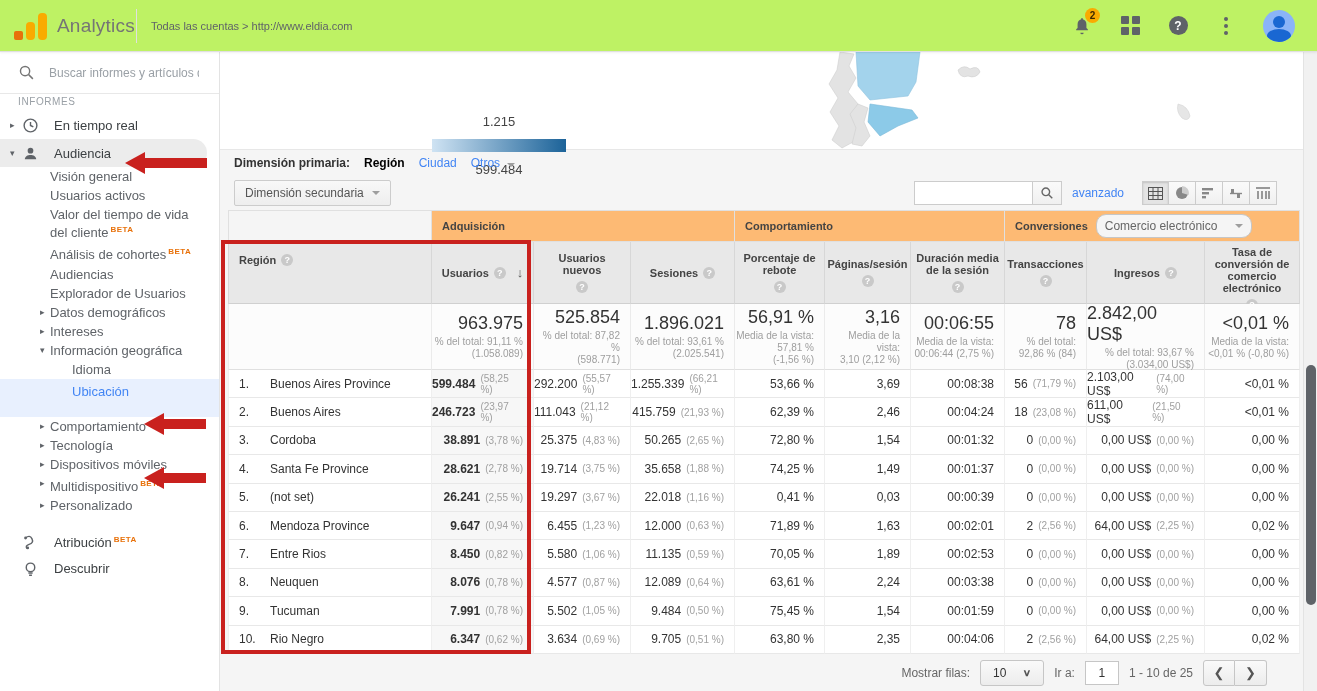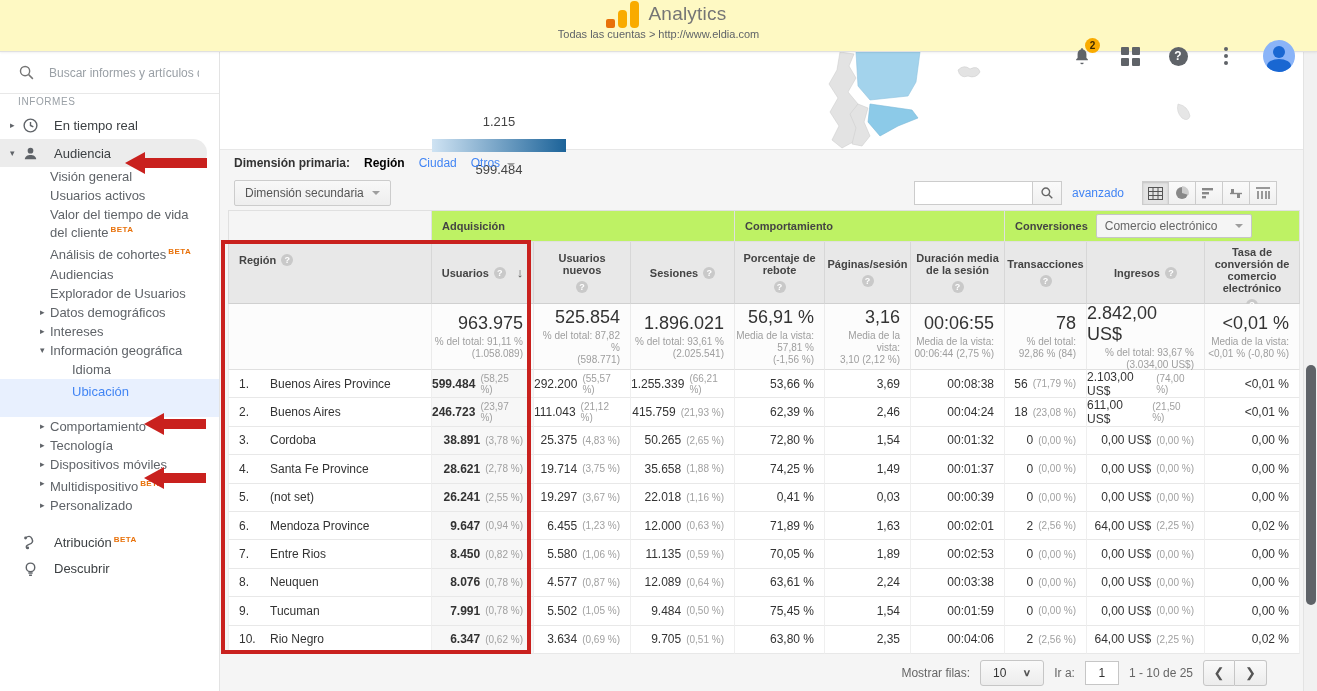--- a/index.html
+++ b/index.html
@@ -1,22 +1,22 @@
 <!DOCTYPE html>
 <html><head>
 <meta charset="utf-8">
 <style>
   * { margin:0; padding:0; box-sizing:border-box; }
   html,body { width:1317px; height:691px; overflow:hidden; background:#fff;
     font-family:"Liberation Sans", sans-serif; }
   #page { position:relative; width:1317px; height:691px; background:#f5f5f5; }
 
   
-  .hdr { position:absolute; left:0; top:0; width:1317px; height:52px; background:#fef9c3;
-    border-bottom:1px solid #e0e0e0; box-shadow:0 1px 2px rgba(0,0,0,.06); display:flex; align-items:center; z-index:30;flex-direction:column; }
+  .hdr { position:absolute; left:0; top:0; width:1317px; height:52px; background:#bef264;
+    border-bottom:1px solid #e0e0e0; box-shadow:0 1px 2px rgba(0,0,0,.06); display:flex; align-items:center; z-index:30; }
   .logo-wrap { display:flex; align-items:center; gap:10px; padding-left:14px; width:134px; }
   .ga-logo { display:flex; align-items:flex-end; gap:3px; height:28px; }
   .ga-dot { width:9px; height:9px; border-radius:2px; background:#e8710a; }
   .ga-bar1 { width:9px; height:18px; border-radius:4px; background:#f9ab00; }
   .ga-bar2 { width:9px; height:27px; border-radius:4px; background:#f9ab00; }
   .product-name { font-size:19px; color:#757575; letter-spacing:.2px; }
   .hdr-div { width:1px; height:34px; background:#e0e0e0; margin:0 14px 0 2px; }
   .acct { display:flex; flex-direction:column; justify-content:center; }
   .crumb { font-size:11px; color:#5f6368; }
   .prop { font-size:19px; color:#202124; display:flex; align-items:center; gap:7px; }
@@ -89,24 +89,24 @@
   .vbtn.active { background:#e4e4e4; box-shadow:inset 0 1px 2px rgba(0,0,0,.15); }
 
   
   .tbl { position:absolute; left:8px; top:158px; width:1072px; background:#fff; font-size:12px; color:#333; }
   .trow { display:flex; }
   .cell { flex:none; }
   .c0{width:204px}.c1{width:102px}.c2{width:97px}.c3{width:104px}.c4{width:90px}
   .c5{width:86px}.c6{width:94px}.c7{width:82px}.c8{width:118px}.c9{width:95px}
   .g1{width:303px}.g2{width:270px}.g3{width:295px}
   .grow { height:32px; }
-  .grow .cell { background:#bef264; border:1px solid #e0e0e0; border-left:none; display:flex; align-items:center; padding-left:10px;
+  .grow .cell { background:#fdba74; border:1px solid #e0e0e0; border-left:none; display:flex; align-items:center; padding-left:10px;
     font-weight:bold; font-size:11px; color:#444; gap:8px; }
   .grow .cell:first-child { border-left:1px solid #e0e0e0; background:#f5f5f5; border-bottom-color:#f1f1f1; }
-  .conv-dd { border:1px solid #c6c6c6; background:#f5f5f5; color:#666; font-weight:normal; font-size:12px; border-radius:2px;
+  .conv-dd { border:1px solid #c6c6c6; background:#f5f5f5; color:#666; font-weight:normal; font-size:12px; border-radius:10px;
     padding:4px 8px; display:inline-flex; align-items:center; gap:18px; cursor:pointer; }
   .hrow { height:62px; }
   .hrow .cell { background:#e8e8e8; border-right:1px solid #d7d7d7; border-bottom:1px solid #d0d0d0; display:flex;
     align-items:center; justify-content:center; text-align:center; font-weight:bold; font-size:11px; color:#444; padding:4px; gap:5px; flex-wrap:wrap; }
   .hrow .cell:first-child { border-left:1px solid #d7d7d7; align-items:flex-start; justify-content:flex-start; padding:12px 0 0 10px; text-align:left; }
   .hcell-inner { display:inline-flex; align-items:center; gap:5px; flex-wrap:wrap; justify-content:center; }
   .qi { display:inline-block; width:12px; height:12px; border-radius:50%; background:#c9c9c9; color:#fff; font-size:9px; line-height:12px;
     text-align:center; font-weight:bold; flex:none; }
   .sort-ar { font-size:13px; color:#555; font-weight:normal; margin-left:6px; }
   .sumrow { height:66px; }

